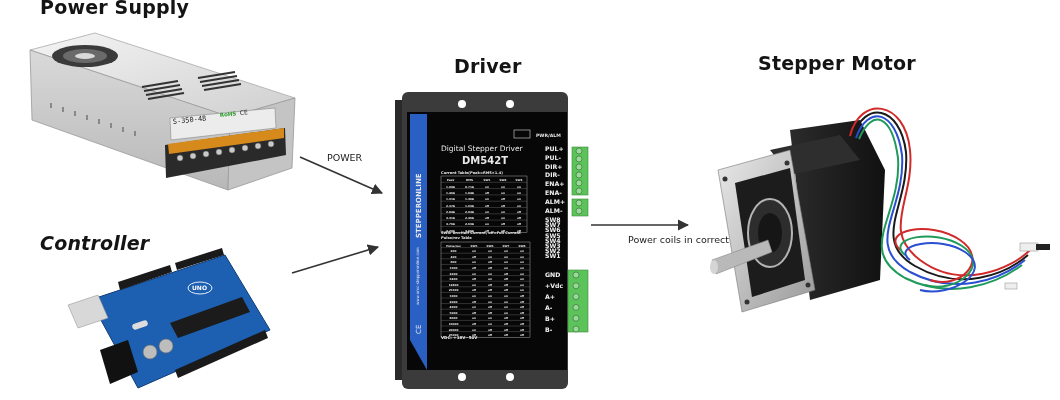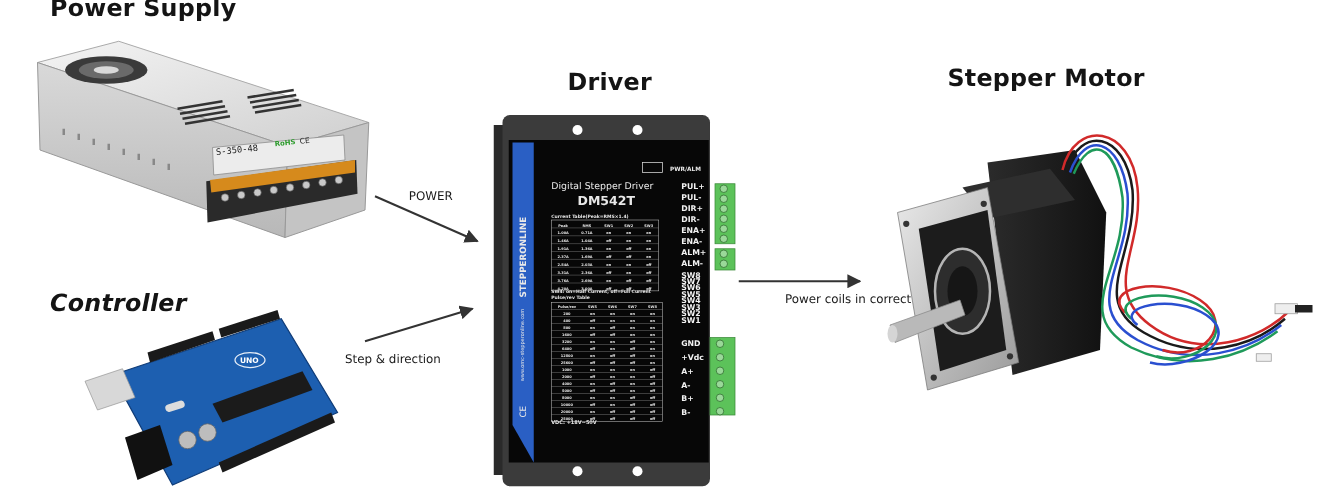--- a/index.html
+++ b/index.html
@@ -14,21 +14,20 @@
 </head>
 <body>
 
 <div class="title" style="left:40px; top:-4px;">Power Supply</div>
 <div class="title" style="left:40px; top:232px;font-style:italic;">Controller</div>
 <div class="title" style="left:454px; top:55px;">Driver</div>
 <div class="title" style="left:758px; top:52px;">Stepper Motor</div>
 
 <div class="note" style="left:327px; top:150px;">POWER</div>
 <div class="note" style="left:276px; top:280px;">
-  <div>Step &amp; direction</div>
 </div>
 <div class="note" style="left:588px; top:232px;margin-left:40px;">
   <div>Power coils in correct</div>
 </div>
 
 <svg width="1060" height="400" viewBox="0 0 1060 400">
   <defs>
     <marker id="ah" viewBox="0 0 10 10" refX="9" refY="5" markerWidth="7" markerHeight="7" orient="auto">
       <path d="M0,0 L10,5 L0,10 z" fill="#333"></path>
     </marker>

